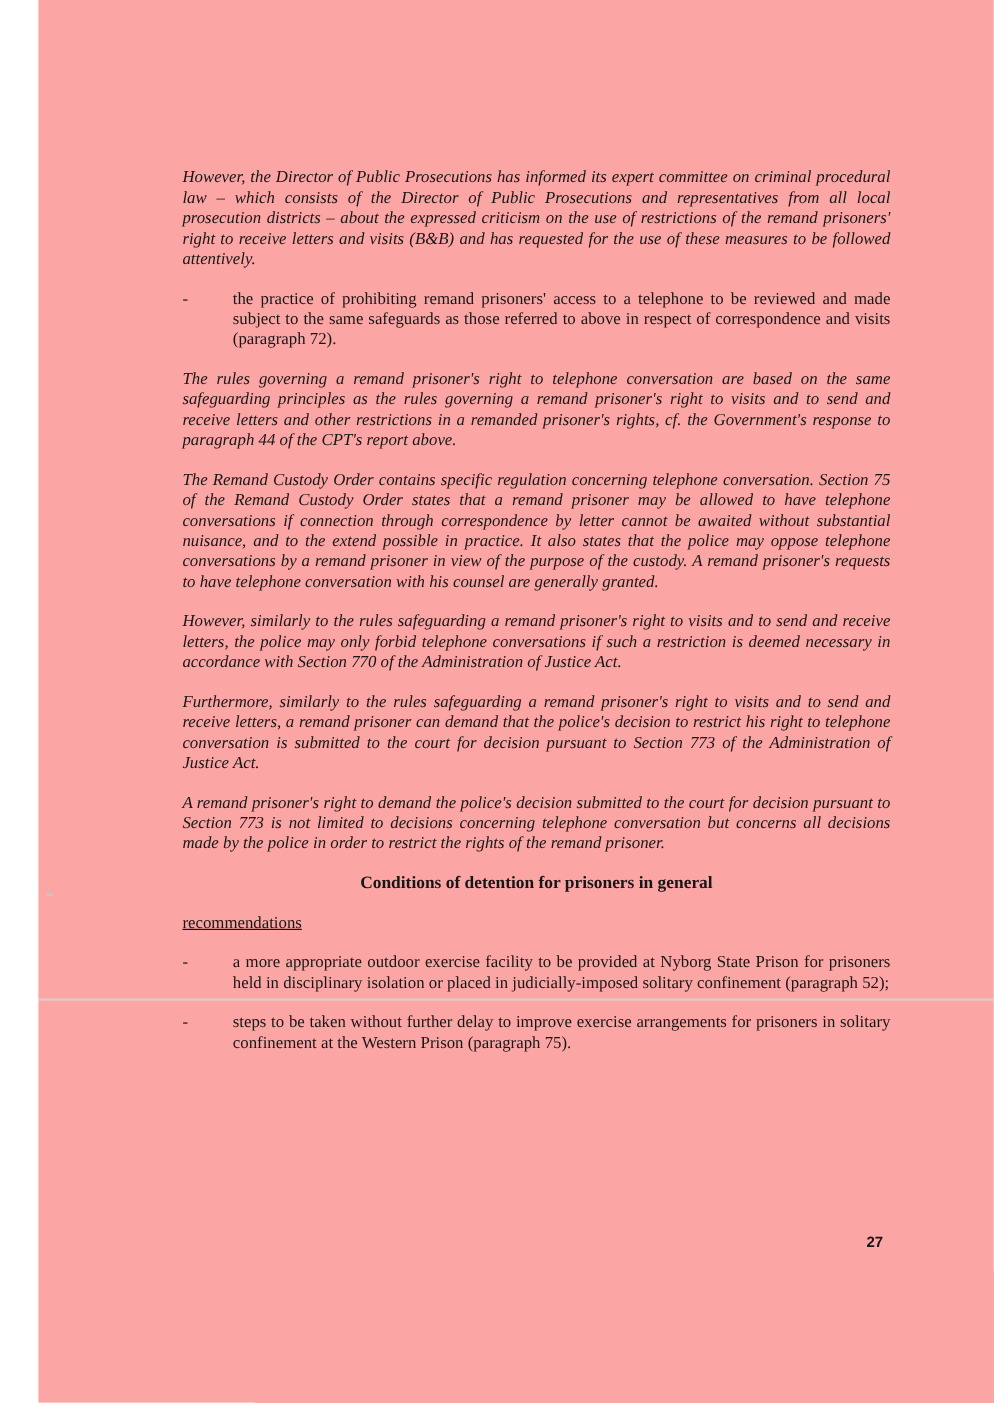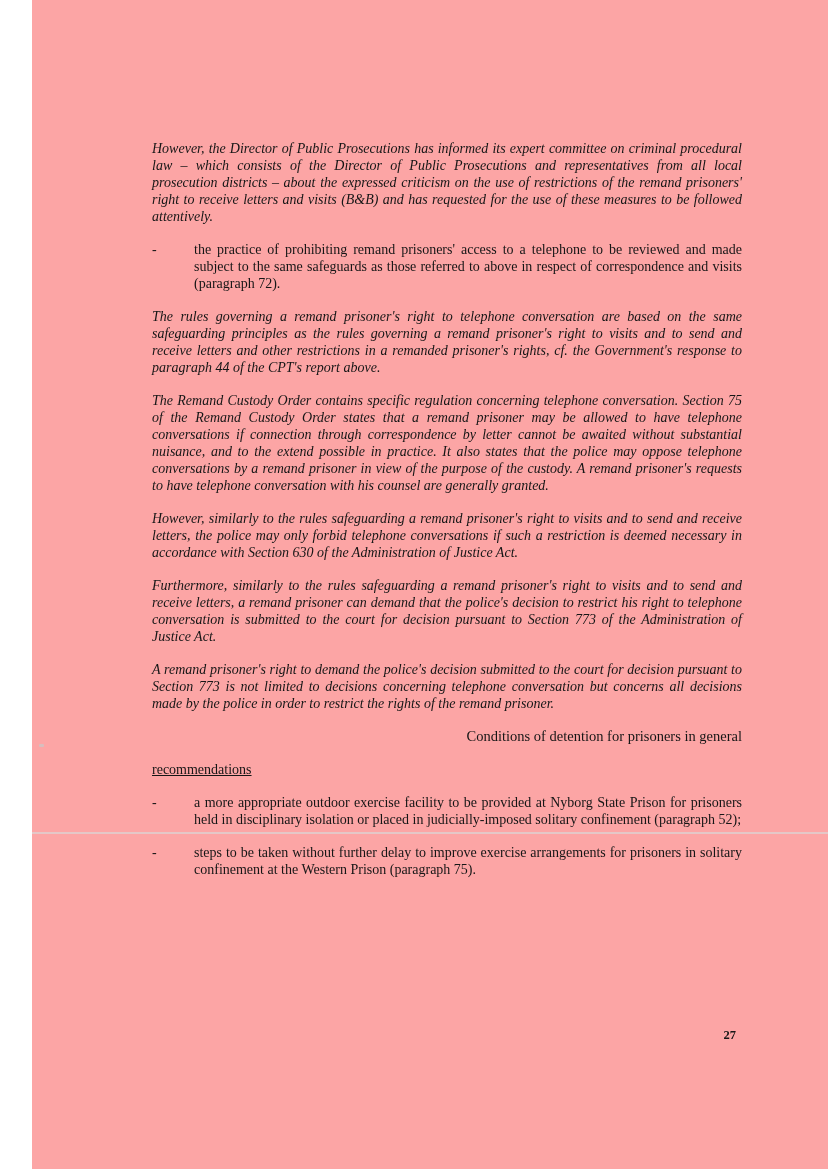--- a/index.html
+++ b/index.html
@@ -38,37 +38,37 @@
   }
   .bullet .marker {
     width: 42px;
     flex: 0 0 42px;
   }
   .bullet .btext {
     flex: 1 1 auto;
     text-align: justify;
   }
   .heading {
-    font-weight: normal;
+    font-weight: bold;
     font-size: 14.5px;
     margin: 8px 0 16px 0;
-    text-align: right;
+    text-align: center;
   }
   .underlined {
     text-decoration: underline;
     margin: 0 0 16px 0;
     text-align: left;
   }
   .page-number {
     position: absolute;
     top: 1028px;
     right: 124px;
     font-size: 12.5px;
     font-weight: bold;
-    font-family: Liberation Serif, serif;
+    font-family: Liberation Sans, sans-serif;
     color: #161616;
   }
   .scan-line {
     position: absolute;
     left: 0;
     top: 832px;
     width: 828px;
     height: 2px;
     background: #d8d8d8;
     opacity: 0.65;
@@ -98,21 +98,21 @@
 
     <div class="bullet">
       <span class="marker">-</span>
       <span class="btext">the practice of prohibiting remand prisoners' access to a telephone to be reviewed and made subject to the same safeguards as those referred to above in respect of correspondence and visits (paragraph 72).</span>
     </div>
 
     <p class="para italic">The rules governing a remand prisoner's right to telephone conversation are based on the same safeguarding principles as the rules governing a remand prisoner's right to visits and to send and receive letters and other restrictions in a remanded prisoner's rights, cf. the Government's response to paragraph 44 of the CPT's report above.</p>
 
     <p class="para italic">The Remand Custody Order contains specific regulation concerning telephone conversation. Section 75 of the Remand Custody Order states that a remand prisoner may be allowed to have telephone conversations if connection through correspondence by letter cannot be awaited without substantial nuisance, and to the extend possible in practice. It also states that the police may oppose telephone conversations by a remand prisoner in view of the purpose of the custody. A remand prisoner's requests to have telephone conversation with his counsel are generally granted.</p>
 
-    <p class="para italic">However, similarly to the rules safeguarding a remand prisoner's right to visits and to send and receive letters, the police may only forbid telephone conversations if such a restriction is deemed necessary in accordance with Section 630 of the Administration of Justice Act.</p>
+    <p class="para italic">However, similarly to the rules safeguarding a remand prisoner's right to visits and to send and receive letters, the police may only forbid telephone conversations if such a restriction is deemed necessary in accordance with Section 770 of the Administration of Justice Act.</p>
 
     <p class="para italic">Furthermore, similarly to the rules safeguarding a remand prisoner's right to visits and to send and receive letters, a remand prisoner can demand that the police's decision to restrict his right to telephone conversation is submitted to the court for decision pursuant to Section 773 of the Administration of Justice Act.</p>
 
     <p class="para italic">A remand prisoner's right to demand the police's decision submitted to the court for decision pursuant to Section 773 is not limited to decisions concerning telephone conversation but concerns all decisions made by the police in order to restrict the rights of the remand prisoner.</p>
 
     <h2 class="heading">Conditions of detention for prisoners in general</h2>
 
     <p class="para underlined">recommendations</p>
 
     <div class="bullet">

